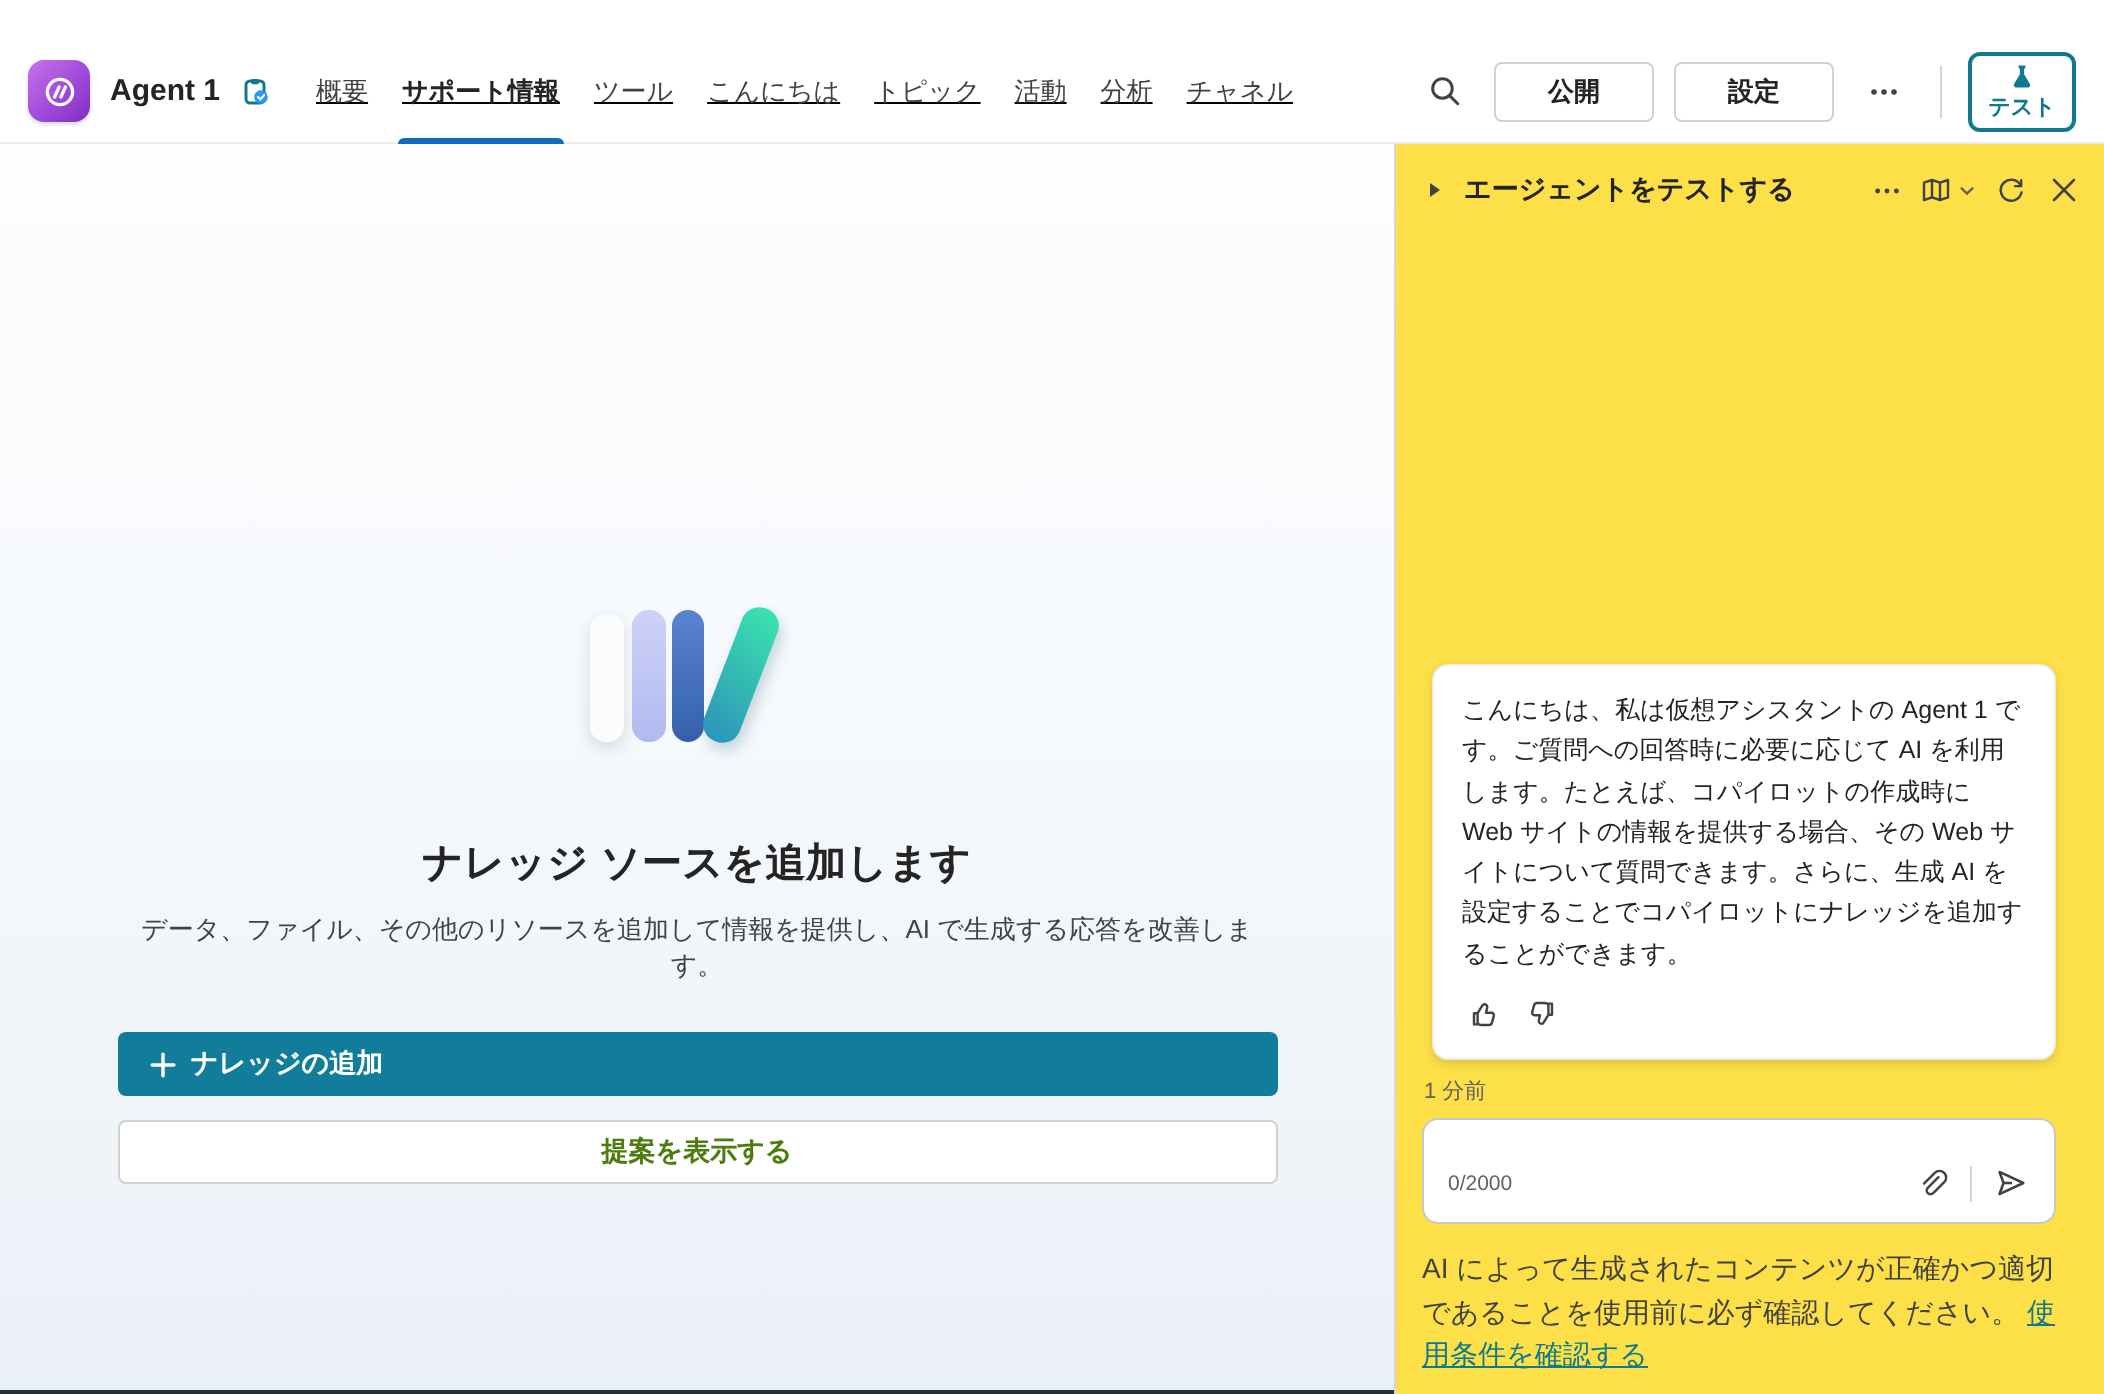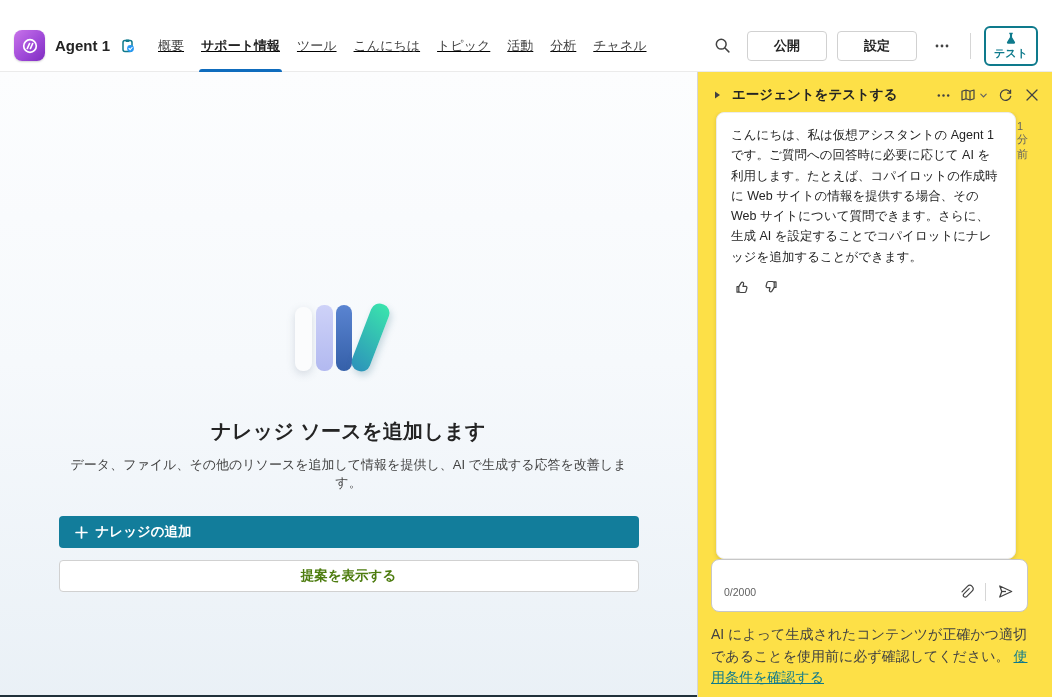--- a/index.html
+++ b/index.html
@@ -60,21 +60,21 @@
   
   .panel { width:355px; flex:0 0 355px; border-left:1px solid #d6d6d6; background:#fde047;
            display:flex; flex-direction:column; }
   .panel-header { height:40px; display:flex; align-items:center; gap:8px; padding:6px 8px 0 12px; }
   .collapse { border:none; background:none; display:flex; align-items:center; color:#424242; cursor:pointer; padding:2px; }
   .panel-title { font-size:13.5px; font-weight:700; color:#242424; white-space:nowrap; }
   .panel-icons { margin-left:auto; display:flex; align-items:center; gap:3px; }
   .pic-btn { height:26px; min-width:24px; border:none; background:transparent; color:#424242; display:flex;
              align-items:center; justify-content:center; border-radius:4px; cursor:pointer; padding:0 2px; }
 
-  .chat { flex:1; display:flex; flex-direction:row; justify-content:flex-end; padding:0 24px 0 13px; overflow:hidden; }
+  .chat { flex:1; display:flex; flex-direction:column; justify-content:flex-end; padding:0 24px 0 13px; overflow:hidden; }
   .msg-card { background:#fff; border:1px solid #ececec; box-shadow:0 1.6px 4px rgba(0,0,0,.13);
               border-radius:8px; padding:12px 14px 5px; margin-left:5px; }
   .msg-text { font-size:12.5px; line-height:1.62; color:#242424; }
   .feedback { display:flex; gap:7px; padding:9px 0 6px; }
   .fb-btn { width:22px; height:22px; border:none; background:none; color:#424242; display:flex;
             align-items:center; justify-content:center; cursor:pointer; }
   .timestamp { font-size:11px; color:#616161; margin:8px 0 6px 1px; }
 
   .composer { margin:0 24px 2px 13px; border:1px solid #c7c7c7; border-radius:8px; padding:11px 10px 7px 12px; background:#fff; }
   .composer input { border:none; outline:none; width:100%; font-size:13px; color:#242424; font-family:inherit; background:transparent; }

